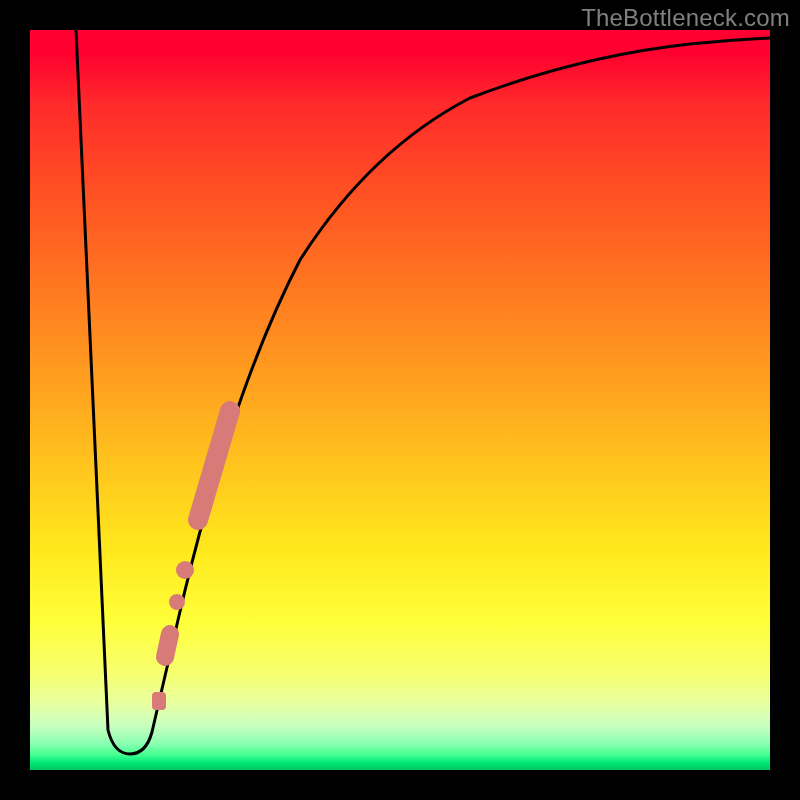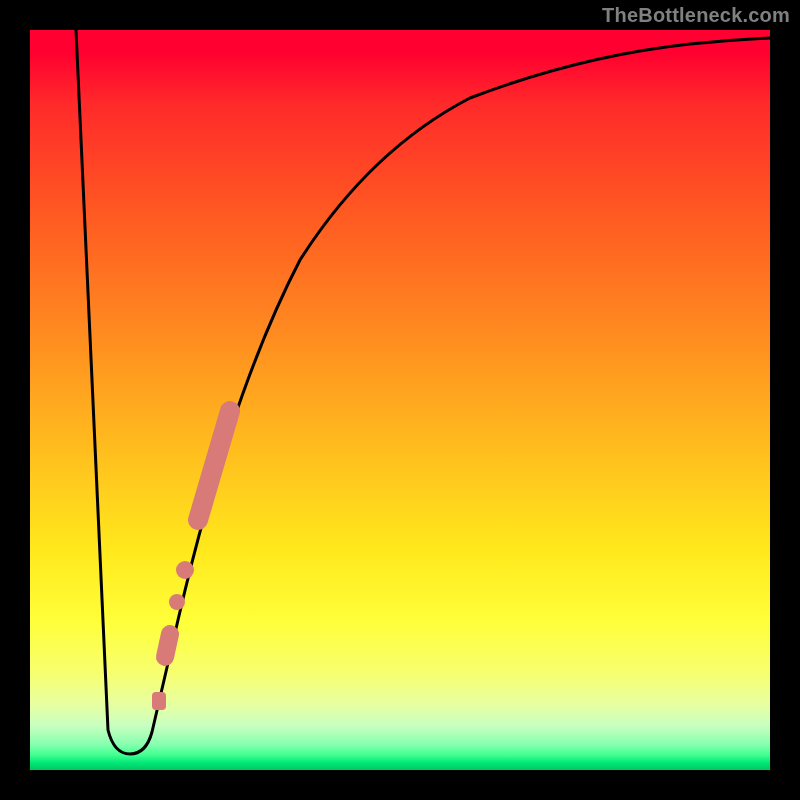--- a/index.html
+++ b/index.html
@@ -50,23 +50,23 @@
     position: absolute;
     inset: 0;
     width: 100%;
     height: 100%;
   }
   .watermark {
     position: absolute;
     top: 4px;
     right: 10px;
     font-family: Arial, Helvetica, sans-serif;
-    font-size: 20px;
+    font-size: 24px;
     color: #808080;
-    font-weight: 700;
+    font-weight: 400;
     letter-spacing: 0.2px;
   }
 </style>
 </head>
 <body>
 
 <div class="chart-container">
   <div class="plot-area">
     <div class="gradient-bg"></div>
     <svg class="curve-svg" viewBox="0 0 740 740" preserveAspectRatio="none">

